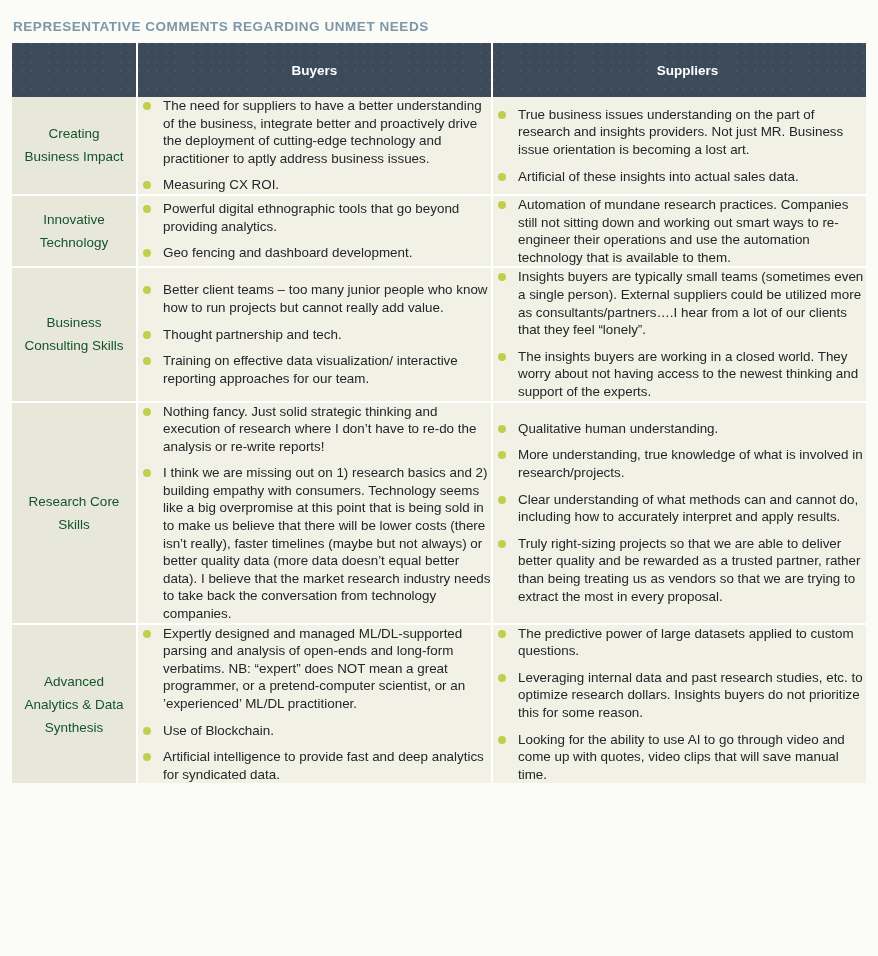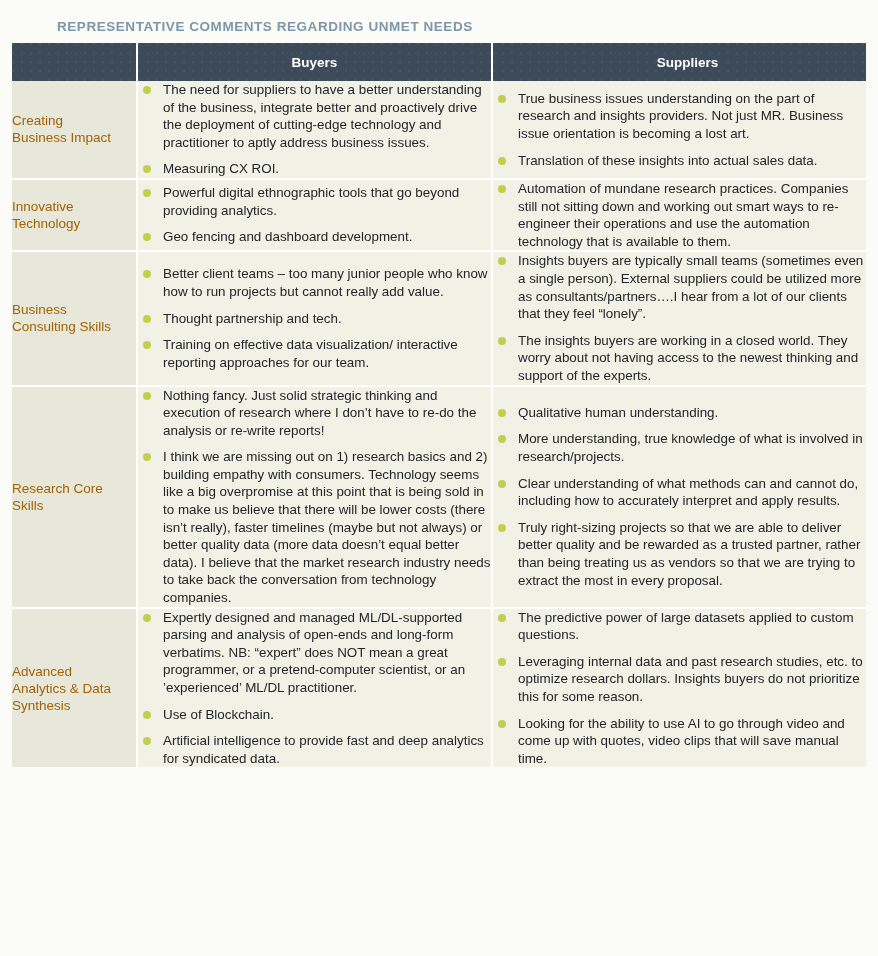--- a/index.html
+++ b/index.html
@@ -25,40 +25,39 @@
   
   .title {
     position: absolute;
     left: 13px;
     top: 19px;
     font-size: 13.5px;
     letter-spacing: 0.55px;
     font-weight: 700;
     color: #7d97a8;
     white-space: nowrap;
-    margin-left: 44px;
   }
 
   
   .table {
     position: absolute;
     left: 12px;
     top: 43px;
     width: 854px;
     border-collapse: collapse;
     table-layout: fixed;
   }
 
   
   .thead-row th {
     background-color: #3c4a5a;
     background-image:
       radial-gradient(circle at 1px 1px, rgba(255,255,255,0.055) 1px, transparent 1.2px);
     background-size: 9px 9px;
-    height: 38px;
+    height: 54px;
     padding: 0;
     color: #ffffff;
     font-size: 13.5px;
     font-weight: 700;
     text-align: center;
     vertical-align: middle;
     border-right: 2px solid #ffffff;
   }
   .thead-row th:last-child { border-right: none; padding-left: 16px; }
   .th-blank { }
@@ -70,23 +69,24 @@
     border-bottom: 2px solid #ffffff;
     border-right: 2px solid #ffffff;
   }
   .tbody-row:last-child td { border-bottom: none; margin-left: 20px; }
   .tbody-row td:last-child { border-right: none; }
 
   .cat-cell {
     background: #e7e8d9;
     padding: 10px 10px 10px 10px;
     font-size: 13.5px;
-    line-height: 17px;
-    color: #a16207;
+    line-height: 23px;
+    color: #14532d;
     vertical-align: middle;
+    text-align: center;
   }
   .cat-cell .cat-label { white-space: pre-line; }
 
   .content-cell {
     background: #f1f1e6;
     padding: 11px 14px 11px 12px;
     vertical-align: top;
   }
 
   ul.bullets {
@@ -145,21 +145,21 @@
 Business Impact</span></td>
           <td class="content-cell">
             <ul class="bullets">
               <li><span class="dot"></span><span>The need for suppliers to have a better understanding of the business, integrate better and proactively drive the deployment of cutting-edge technology and practitioner to aptly address business issues.</span></li>
               <li><span class="dot"></span><span>Measuring CX ROI.</span></li>
             </ul>
           </td>
           <td class="content-cell">
             <ul class="bullets">
               <li><span class="dot"></span><span>True business issues understanding on the part of research and insights providers. Not just MR. Business issue orientation is becoming a lost art.</span></li>
-              <li><span class="dot"></span><span>Translation of these insights into actual sales data.</span></li>
+              <li><span class="dot"></span><span>Artificial of these insights into actual sales data.</span></li>
             </ul>
           </td>
         </tr>
         <tr class="tbody-row">
           <td class="cat-cell"><span class="cat-label">Innovative
 Technology</span></td>
           <td class="content-cell">
             <ul class="bullets">
               <li><span class="dot"></span><span>Powerful digital ethnographic tools that go beyond providing analytics.</span></li>
               <li><span class="dot"></span><span>Geo fencing and dashboard development.</span></li>

